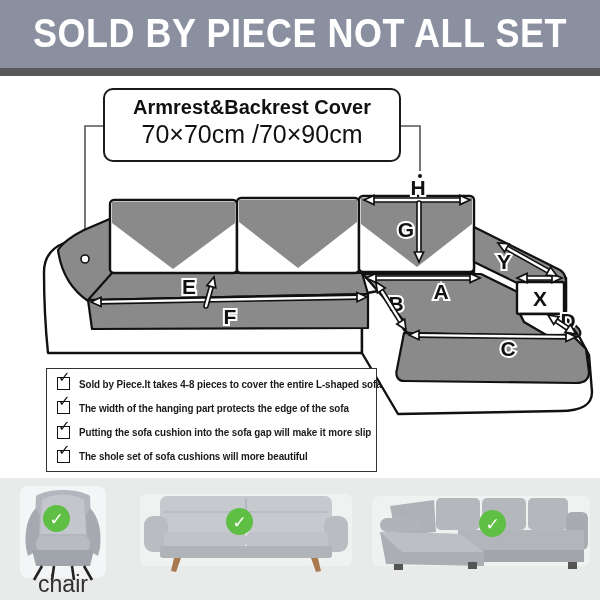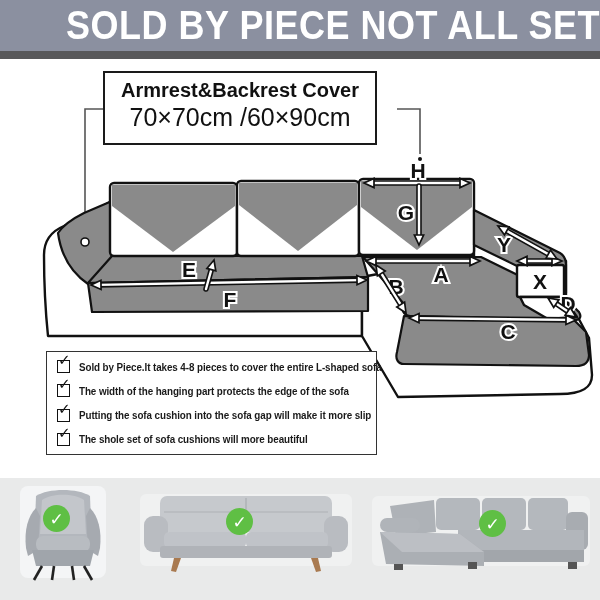--- a/index.html
+++ b/index.html
@@ -1,31 +1,31 @@
 <!DOCTYPE html>
 <html style="--banner-bg: #8b90a0; --banner-stripe: #58585a; --banner-text: #ffffff; --gray: #8a8a8a; --outline: #111111; --green: #5fbf44; --bottom-bg: #e9eaea; --label-text: #2f2f2f;"><head>
 <meta charset="utf-8">
 <style>
   html,body{margin:0;padding:0;}
   body{width:600px;height:600px;overflow:hidden;background:#fff;
        font-family:"Liberation Sans",sans-serif;position:relative;}
 
   
-  .banner{height:51px;background:var(--banner-bg,#8b90a0);display:flex;
-          align-items:center;justify-content:flex-end;}
+  .banner{height:68px;background:var(--banner-bg,#8b90a0);display:flex;
+          align-items:center;justify-content:center;}
   .banner span{color:var(--banner-text,#fff);font-weight:700;font-size:36px;
           letter-spacing:.5px;transform:scaleY(1.12);white-space:nowrap;}
   .stripe{height:8px;background:var(--banner-stripe,#58585a);}
 
   
   .mid{position:relative;height:412px;background:#fff;}
   .mid svg{position:absolute;left:0;top:0;}
 
-  .labelbox{position:absolute;left:103px;top:12px;width:274px;height:74px;
-            box-sizing:border-box;border:2.2px solid #1a1a1a;border-radius:0;
+  .labelbox{position:absolute;left:103px;top:12px;width:298px;height:74px;
+            box-sizing:border-box;border:2.2px solid #1a1a1a;border-radius:10px;
             background:#fff;text-align:center;z-index:3;}
   .labelbox .t1{margin:6px 0 0 0;font-size:20px;font-weight:700;color:#111;}
   .labelbox .t2{margin:1px 0 0 0;font-size:25px;color:#111;}
 
   .wfill{fill:#fff;stroke:var(--outline,#111);stroke-width:2.4;stroke-linejoin:round;}
   .gfill{fill:var(--gray,#8a8a8a);stroke:var(--outline,#111);stroke-width:2.2;stroke-linejoin:round;}
   .pent{fill:var(--gray,#8a8a8a);stroke:none;}
   .lbl{font-family:"Liberation Sans",sans-serif;font-size:21px;font-weight:700;
        fill:#111;stroke:#fff;stroke-width:4px;paint-order:stroke;text-anchor:middle;}
   .conn{fill:none;stroke:#555;stroke-width:1.6;}
@@ -140,21 +140,21 @@
       <polygon points="562,268 552,263.4 552,272.6" fill="#fff" stroke="#111" stroke-width="1.7"></polygon>
       <polygon points="517,268 527,272.6 527,263.4" fill="#fff" stroke="#111" stroke-width="1.7"></polygon>
       <line x1="504.10930702986195" y1="236.41707003365158" x2="550.890692970138" y2="262.5829299663484" stroke="#111" stroke-width="5.6" stroke-linecap="round"></line>
       <line x1="504.10930702986195" y1="236.41707003365158" x2="550.890692970138" y2="262.5829299663484" stroke="#fff" stroke-width="2.4" stroke-linecap="round"></line>
       <polygon points="557,266 550.5179216937397,257.1037839037313 546.0269153637976,265.13315885726416" fill="#fff" stroke="#111" stroke-width="1.7"></polygon>
       <polygon points="498,233 504.48207830626023,241.89621609626866 508.9730846362024,233.86684114273586" fill="#fff" stroke="#111" stroke-width="1.7"></polygon>
     </svg>
 
   <div class="labelbox">
     <p class="t1">Armrest&amp;Backrest Cover</p>
-    <p class="t2">70×70cm /60×90cm</p>
+    <p class="t2">70×70cm /70×90cm</p>
   </div>
 
   <div class="checklist">
     <div class="row">
       <span class="cbx">
           <span class="tick">✓</span>
         </span>
       <span class="ctext">Sold by Piece.It takes 4-8 pieces to cover the entire L-shaped sofa</span>
     </div>
     <div class="row">
@@ -192,20 +192,21 @@
       <g stroke="#222" stroke-width="2.6">
         <line x1="22" y1="80" x2="14" y2="94"></line>
         <line x1="34" y1="80" x2="32" y2="94"></line>
         <line x1="52" y1="80" x2="54" y2="94"></line>
         <line x1="64" y1="80" x2="72" y2="94"></line>
       </g>
     </svg>
     <div class="badge" style="left:35px;top:27px;">
         <span>✓</span>
       </div>
+    <div class="plabel">chair</div>
   </div>
 
   <div class="card" style="left:130px;width:234px;">
     <svg width="212" height="80" viewBox="0 0 212 80" style="margin:14px 0 0 10px;">
       <rect x="0" y="2" width="212" height="72" rx="6" fill="#f2f3f4" opacity="0.7"></rect>
       <rect x="20" y="4" width="172" height="36" rx="7" fill="#c6c9cd"></rect>
       <line x1="106" y1="6" x2="106" y2="38" stroke="#aeb2b6" stroke-width="1.5"></line>
       <line x1="24" y1="20" x2="188" y2="20" stroke="#b6b9bd" stroke-width="1.5"></line>
       <rect x="4" y="24" width="24" height="36" rx="9" fill="#b9bcc1"></rect>
       <rect x="184" y="24" width="24" height="36" rx="9" fill="#b9bcc1"></rect>

